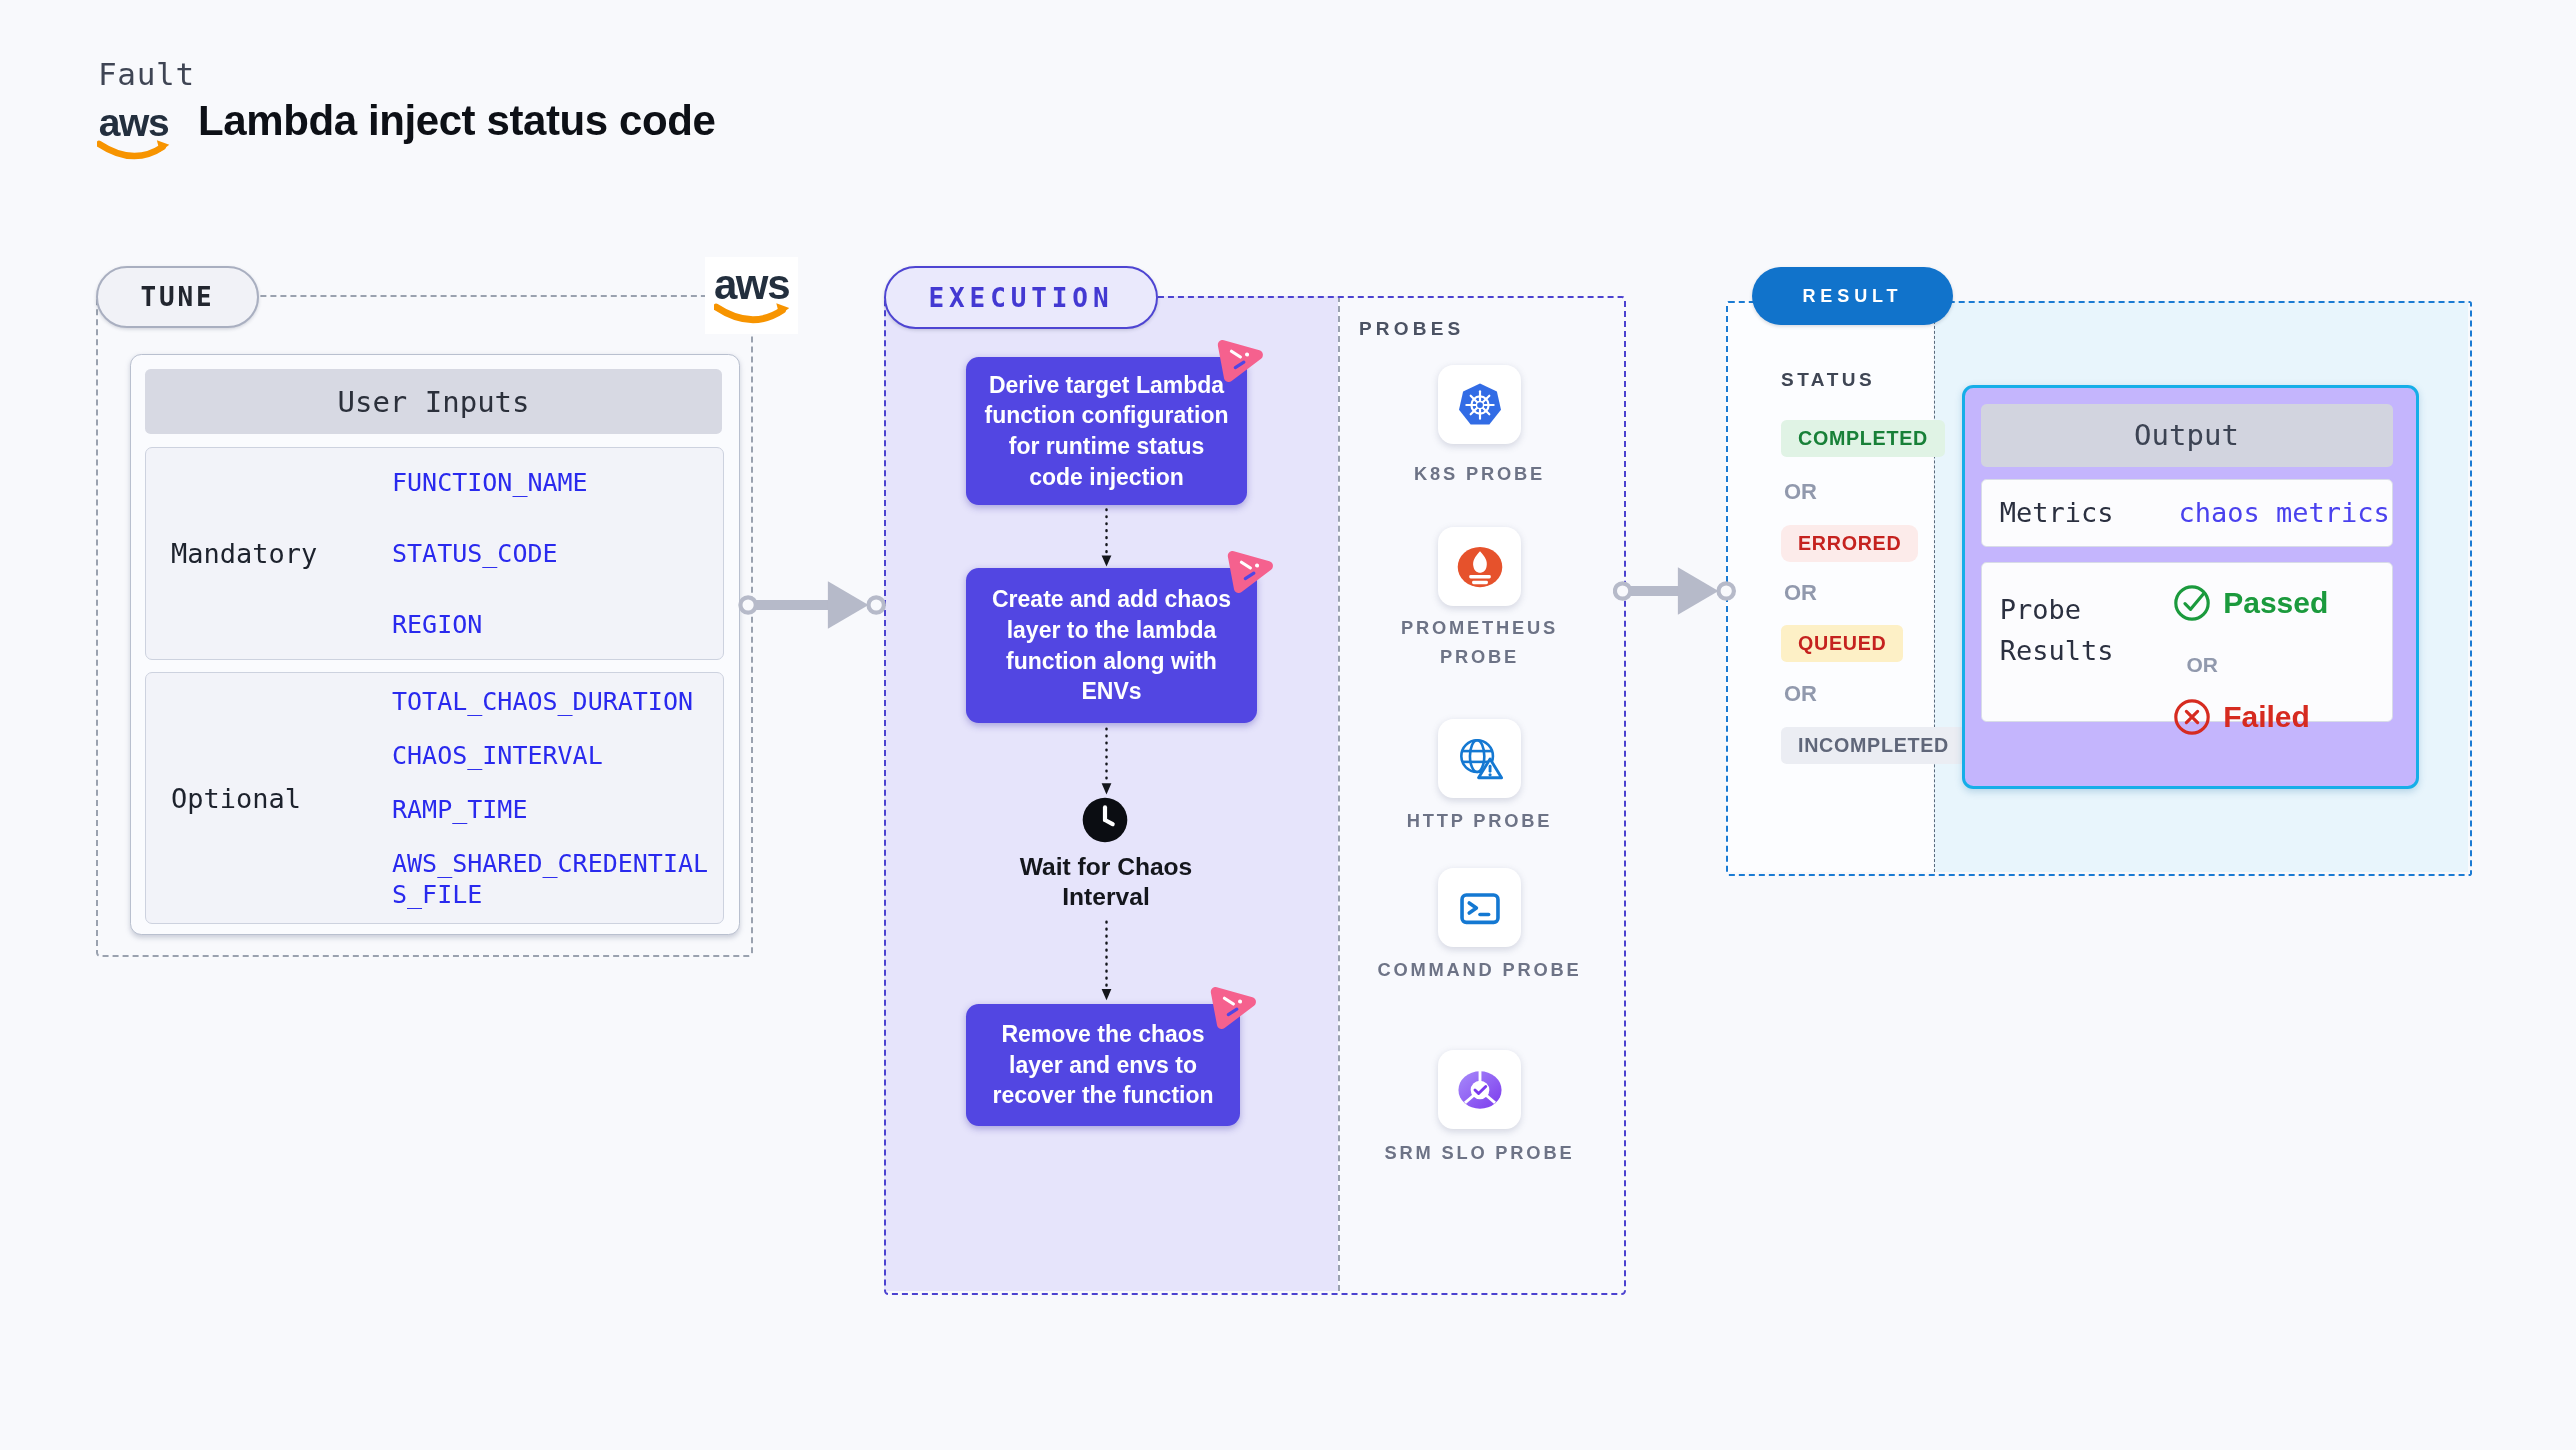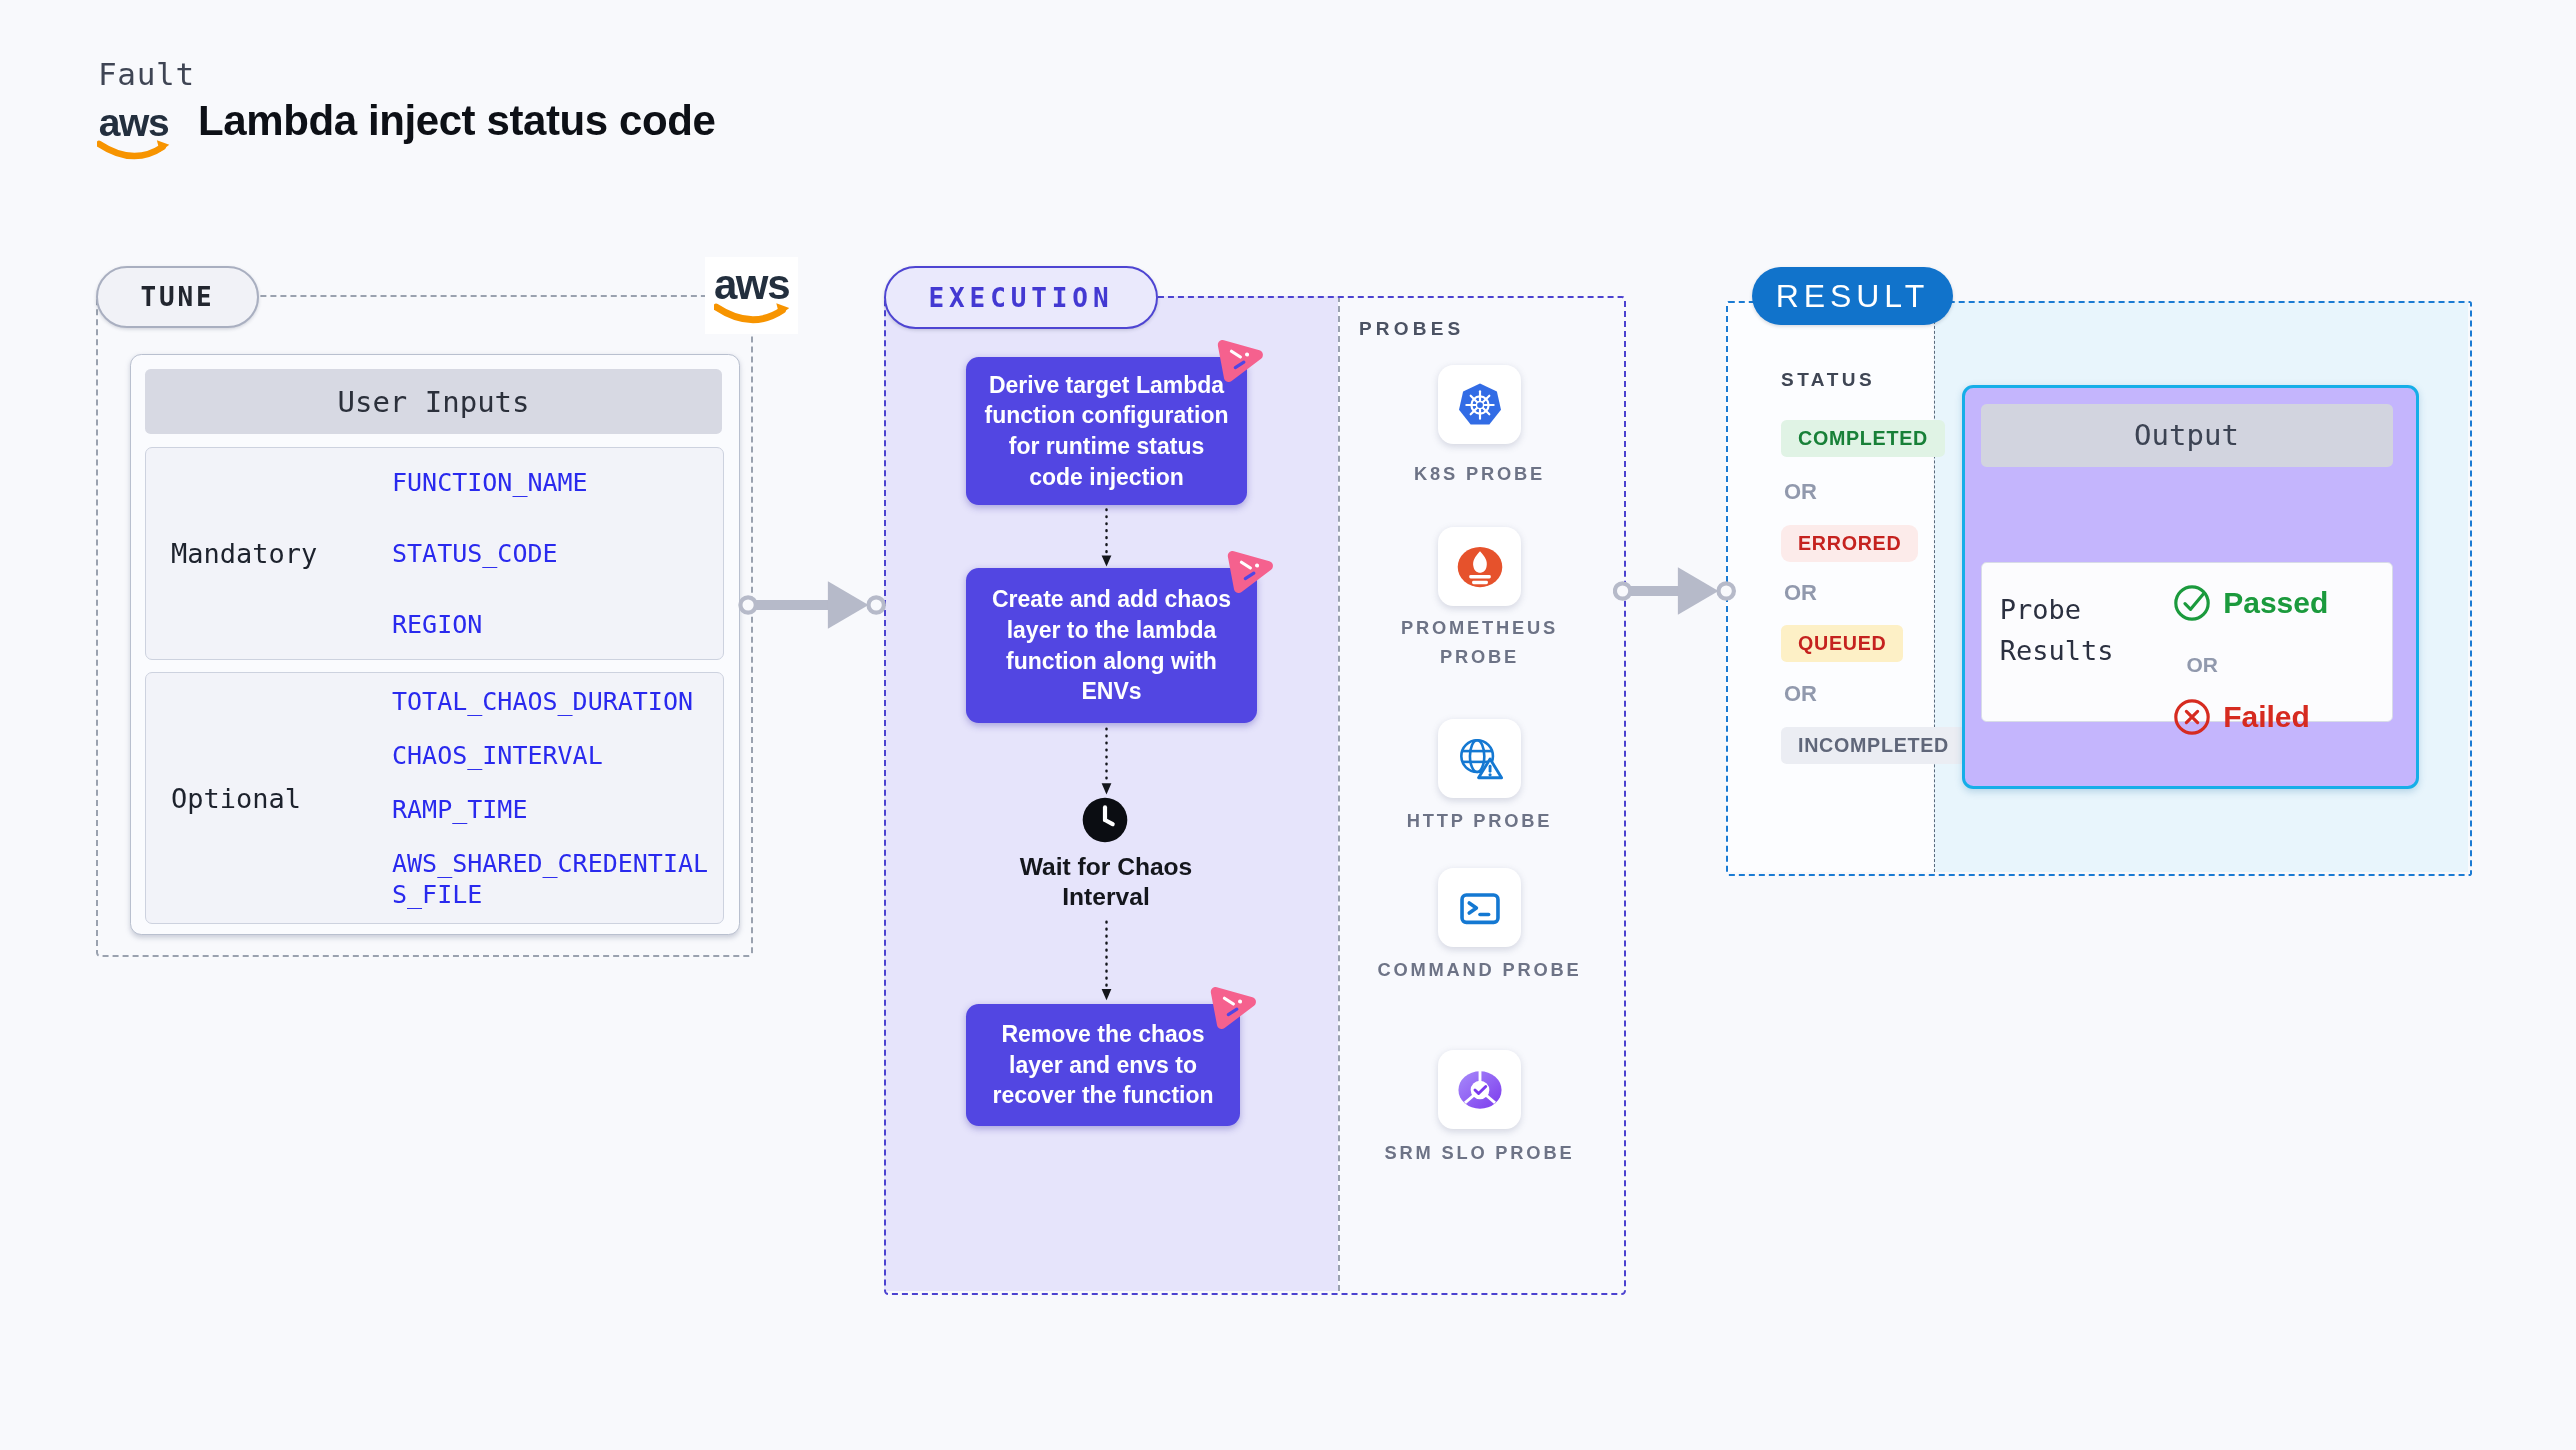--- a/index.html
+++ b/index.html
@@ -16,21 +16,21 @@
   .aws-hdr{left:97px;top:105px;}
 
   
   .pill{display:flex;align-items:center;justify-content:center;border-radius:32px;z-index:6;
         box-shadow:0 1.4px 3.5px rgba(40,50,80,.18);}
   .tune-pill{left:96px;top:266px;width:159px;height:58px;background:#f1f2f7;border:2.1px solid #a9afc0;
              font-family:"DejaVu Sans Mono",monospace;font-weight:bold;font-size:26px;letter-spacing:2.8px;color:#22262f;}
   .exec-pill{left:884px;top:266px;width:270px;height:59px;background:#eae9fc;border:2.8px solid #4e45d2;
              font-family:"DejaVu Sans Mono",monospace;font-weight:bold;font-size:26px;letter-spacing:4.9px;color:#4339d2;}
   .result-pill{left:1752px;top:267px;width:201px;height:58px;background:#1173cb;border:none;
-             font-weight:normal;font-size:32px;letter-spacing:4.9px;color:#ffffff;}
+             font-weight:bold;font-size:18px;letter-spacing:4.9px;color:#ffffff;}
 
   
   .tune-box{left:96px;top:295px;width:653px;height:658px;border:2.1px dashed #9aa2af;border-radius:4.2px;}
   .aws-patch{left:705px;top:257px;width:93px;height:77px;background:#ffffff;z-index:5;
              display:flex;align-items:center;justify-content:center;}
   .ui-card{left:130px;top:354px;width:608px;height:579px;background:#fafbfe;border:1.4px solid #b9c0cf;
            border-radius:11.3px;box-shadow:0 2.8px 5.6px rgba(120,130,155,.35);z-index:2;}
   .ui-header{left:14px;top:14px;width:577px;height:65px;background:#d7d9e3;border-radius:5.6px;
              display:flex;align-items:center;justify-content:center;
              font-family:"DejaVu Sans Mono",monospace;font-size:29px;font-weight:500;color:#2b303b;}
@@ -305,20 +305,24 @@
   <div class="or-txt" style="top:479px;">OR</div>
   <div class="status-badge st-1" style="top:525px;">ERRORED</div>
   <div class="or-txt" style="top:580px;">OR</div>
   <div class="status-badge st-2" style="top:625px;">QUEUED</div>
   <div class="or-txt" style="top:681px;">OR</div>
   <div class="status-badge st-3" style="top:727px;">INCOMPLETED</div>
 
   <div class="abs output-card">
     <div class="abs output-header">Output</div>
 
+    <div class="abs out-row metrics-row">
+      <div class="metrics-label">Metrics</div>
+      <div class="metrics-value">chaos metrics</div>
+    </div>
 
     <div class="abs out-row probe-row">
       <div class="probe-res-label">Probe Results</div>
 
       <div class="passfail passed">
         <svg width="38" height="38" viewBox="0 0 54 54">
           <circle cx="27" cy="27" r="23" fill="none" stroke="#1b9a3d" stroke-width="4.5"></circle>
           <path d="M17 28 L25 36 L44 13" fill="none" stroke="#1b9a3d" stroke-width="4.5" stroke-linecap="round" stroke-linejoin="round"></path>
         </svg>
         <span>Passed</span>

